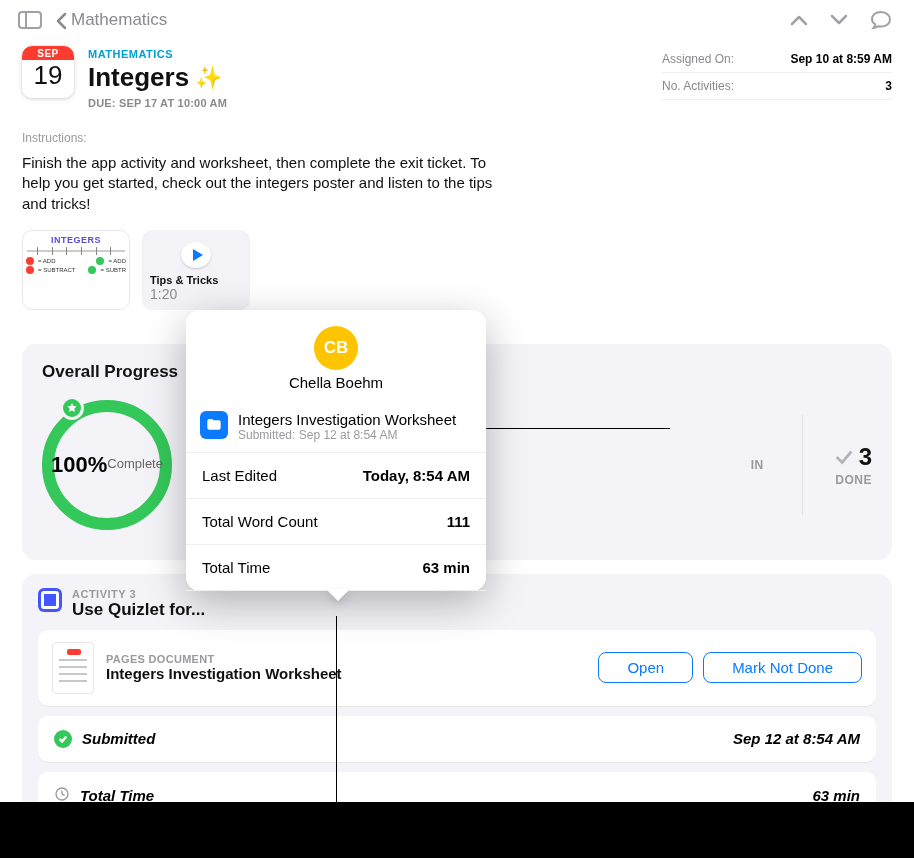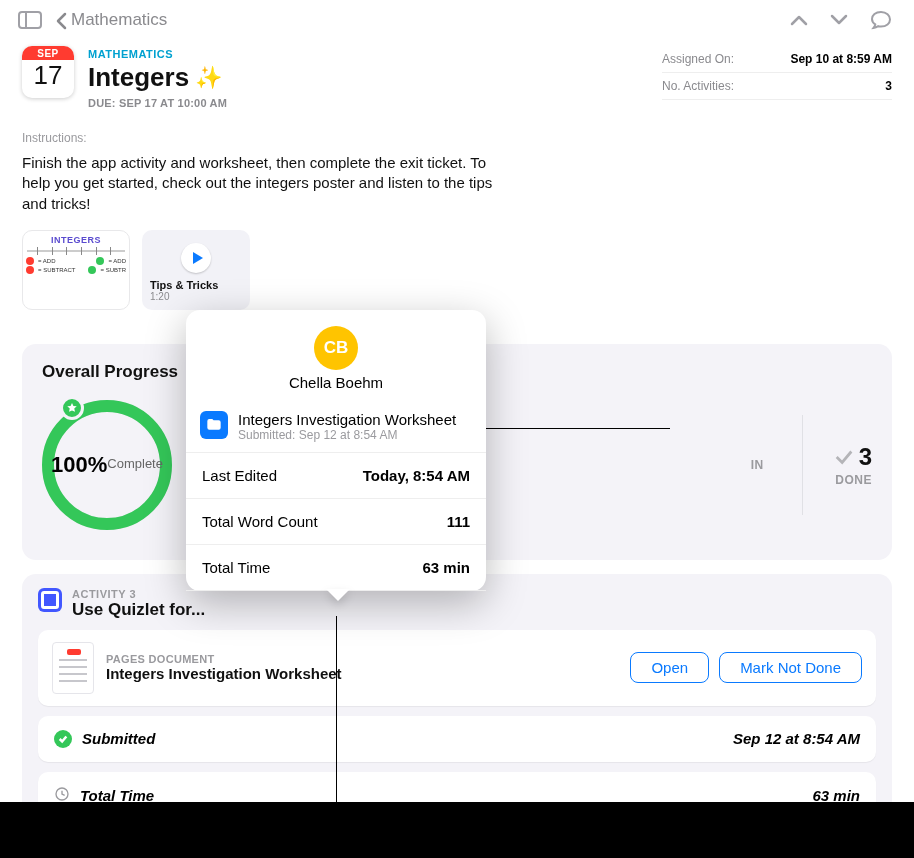--- a/index.html
+++ b/index.html
@@ -33,21 +33,21 @@
   .poster-head { font-size:9px; font-weight:800; color:#5a4bcf; text-align:center; padding-top:4px; letter-spacing:.5px;}
   .poster-line { height:2px; background:linear-gradient(to right,#ccc,#ccc); margin:5px 4px; position:relative;}
   .tick { position:absolute; top:-3px; width:1px; height:8px; background:#888;}
   .poster-row { display:flex; gap:4px; font-size:6px; align-items:center; padding:0 3px 1px; color:#333;}
   .dot-g { width:8px; height:8px; border-radius:50%; background:#34c759;}
   .dot-r { width:8px; height:8px; border-radius:50%; background:#ff3b30;}
   .att-media { display:flex; flex-direction:column; justify-content:flex-end; padding:8px;}
   .playcircle { width:30px; height:30px; border-radius:50%; background:#fff; display:flex; align-items:center; justify-content:center; margin:4px auto 6px; box-shadow:0 1px 2px rgba(0,0,0,.2);}
   .playtri { width:0; height:0; border-left:10px solid #0a7aff; border-top:6px solid transparent; border-bottom:6px solid transparent; margin-left:3px;}
   .media-title { font-size:11px; font-weight:700; color:#111; }
-  .media-dur { font-size:10px; color:#8a8a8e; }
+  .media-dur { font-size:14px; color:#8a8a8e; }
   .progress-panel { margin: 14px 22px 0; background:#f4f3f8; border-radius:14px; padding:18px 20px 0; position:relative; }
   .panel-title { font-size:17px; font-weight:800; color:#111; }
   .prog-row { display:flex; align-items:center; gap:30px; margin-top:18px; padding-bottom:30px;}
   .ring-wrap { position:relative; width:130px; height:130px; }
   .ring-back { position:absolute; inset:0; border-radius:50%; border:12px solid #e1e1e6;}
   .ring-fore { position:absolute; inset:0; border-radius:50%; border:12px solid #34c759;}
   .ring-center { position:absolute; inset:0; display:flex; flex-direction:row; align-items:center; justify-content:center; }
   .ring-pct { font-size:22px; font-weight:800;}
   .ring-sub { font-size:13px; color:#666; margin-top:-2px;}
   .star-badge { position:absolute; top:-4px; left:18px; width:24px; height:24px; border-radius:50%; background:#34c759; border:3px solid #f4f3f8; display:flex; align-items:center; justify-content:center;}
@@ -67,21 +67,21 @@
   .doc-thumb { width:42px; height:52px; background:#fff; border:1px solid #e5e5ea; border-radius:4px; position:relative;}
   .doc-thumb::before{content:""; position:absolute; top:6px; left:14px; width:14px; height:6px; background:#ff3b30; border-radius:2px;}
   .doc-thumb::after{content:""; position:absolute; top:16px; left:6px; right:6px; height:28px;
     background:
        repeating-linear-gradient(to bottom, #c7c7cc 0 2px, transparent 2px 7px);
   }
   .doc-meta { flex:1;}
   .doc-type { font-size:11px; color:#9a9a9e; font-weight:600; letter-spacing:.3px;}
   .doc-name { font-size:15px; font-weight:800; color:#111;}
   .btns { display:flex; gap:10px;}
-  .btn { border:1.5px solid #0a7aff; color:#0a7aff; background:transparent; font-size:15px; padding:6px 20px; border-radius:8px; cursor:pointer; font-weight:500;}
+  .btn { border:1.5px solid #0a7aff; color:#0a7aff; background:transparent; font-size:15px; padding:6px 28px; border-radius:8px; cursor:pointer; font-weight:500;}
   .row-card { background:#fff; border-radius:10px; padding:14px 16px; margin-top:10px; display:flex; align-items:center; gap:10px; box-shadow:0 1px 1px rgba(0,0,0,.06);font-style:italic;}
   .row-val { margin-left:auto; font-size:15px; font-weight:700;}
   .row-title { font-size:15px; font-weight:600;}
   .check-icon { width:18px; height:18px; background:#34c759; border-radius:50%; display:flex; align-items:center; justify-content:center;}
   .check-icon svg { width:10px; height:10px; stroke:#fff; stroke-width:3; fill:none;}
   .clock-icon svg { width:16px; height:16px; stroke:#9a9a9e; stroke-width:2; fill:none;}
   
   .popover { position:absolute; top:310px; left:186px; width:300px; background:#fff; border-radius:14px; box-shadow:0 12px 40px rgba(0,0,0,.28); overflow:visible; z-index:50;}
   .pop-arrow{ position:absolute; bottom:-10px; left:140px; width:0;height:0; border-left:12px solid transparent; border-right:12px solid transparent; border-top:12px solid #fff; filter:drop-shadow(0 4px 4px rgba(0,0,0,.15));}
   .avatar { width:44px; height:44px; border-radius:50%; background:#ffc400; color:#fff; font-weight:700; font-size:17px; display:flex; align-items:center; justify-content:center; margin:16px auto 4px;}
@@ -134,21 +134,21 @@
           <path d="M11 2C5.5 2 2 5.2 2 9c0 2.2 1.3 4.2 3.3 5.4-.2 1-.8 2.4-1.8 3.6 1.9-.2 3.6-1 4.8-1.8.8.2 1.7.3 2.7.3 5.5 0 9-3.2 9-7S16.5 2 11 2Z"></path>
         </svg>
       </span>
   </div>
 </div>
 
 <div class="header">
   <div class="header-left">
     <div class="cal-icon">
       <div class="cal-band">SEP</div>
-      <div class="cal-day">17</div>
+      <div class="cal-day">19</div>
     </div>
     <div class="title-block">
       <div class="subject">MATHEMATICS</div>
       <div class="title">
         <span>Integers</span>
         <span class="sparkle">✨</span>
       </div>
       <div class="due">DUE: SEP 17 AT 10:00 AM</div>
     </div>
   </div>

